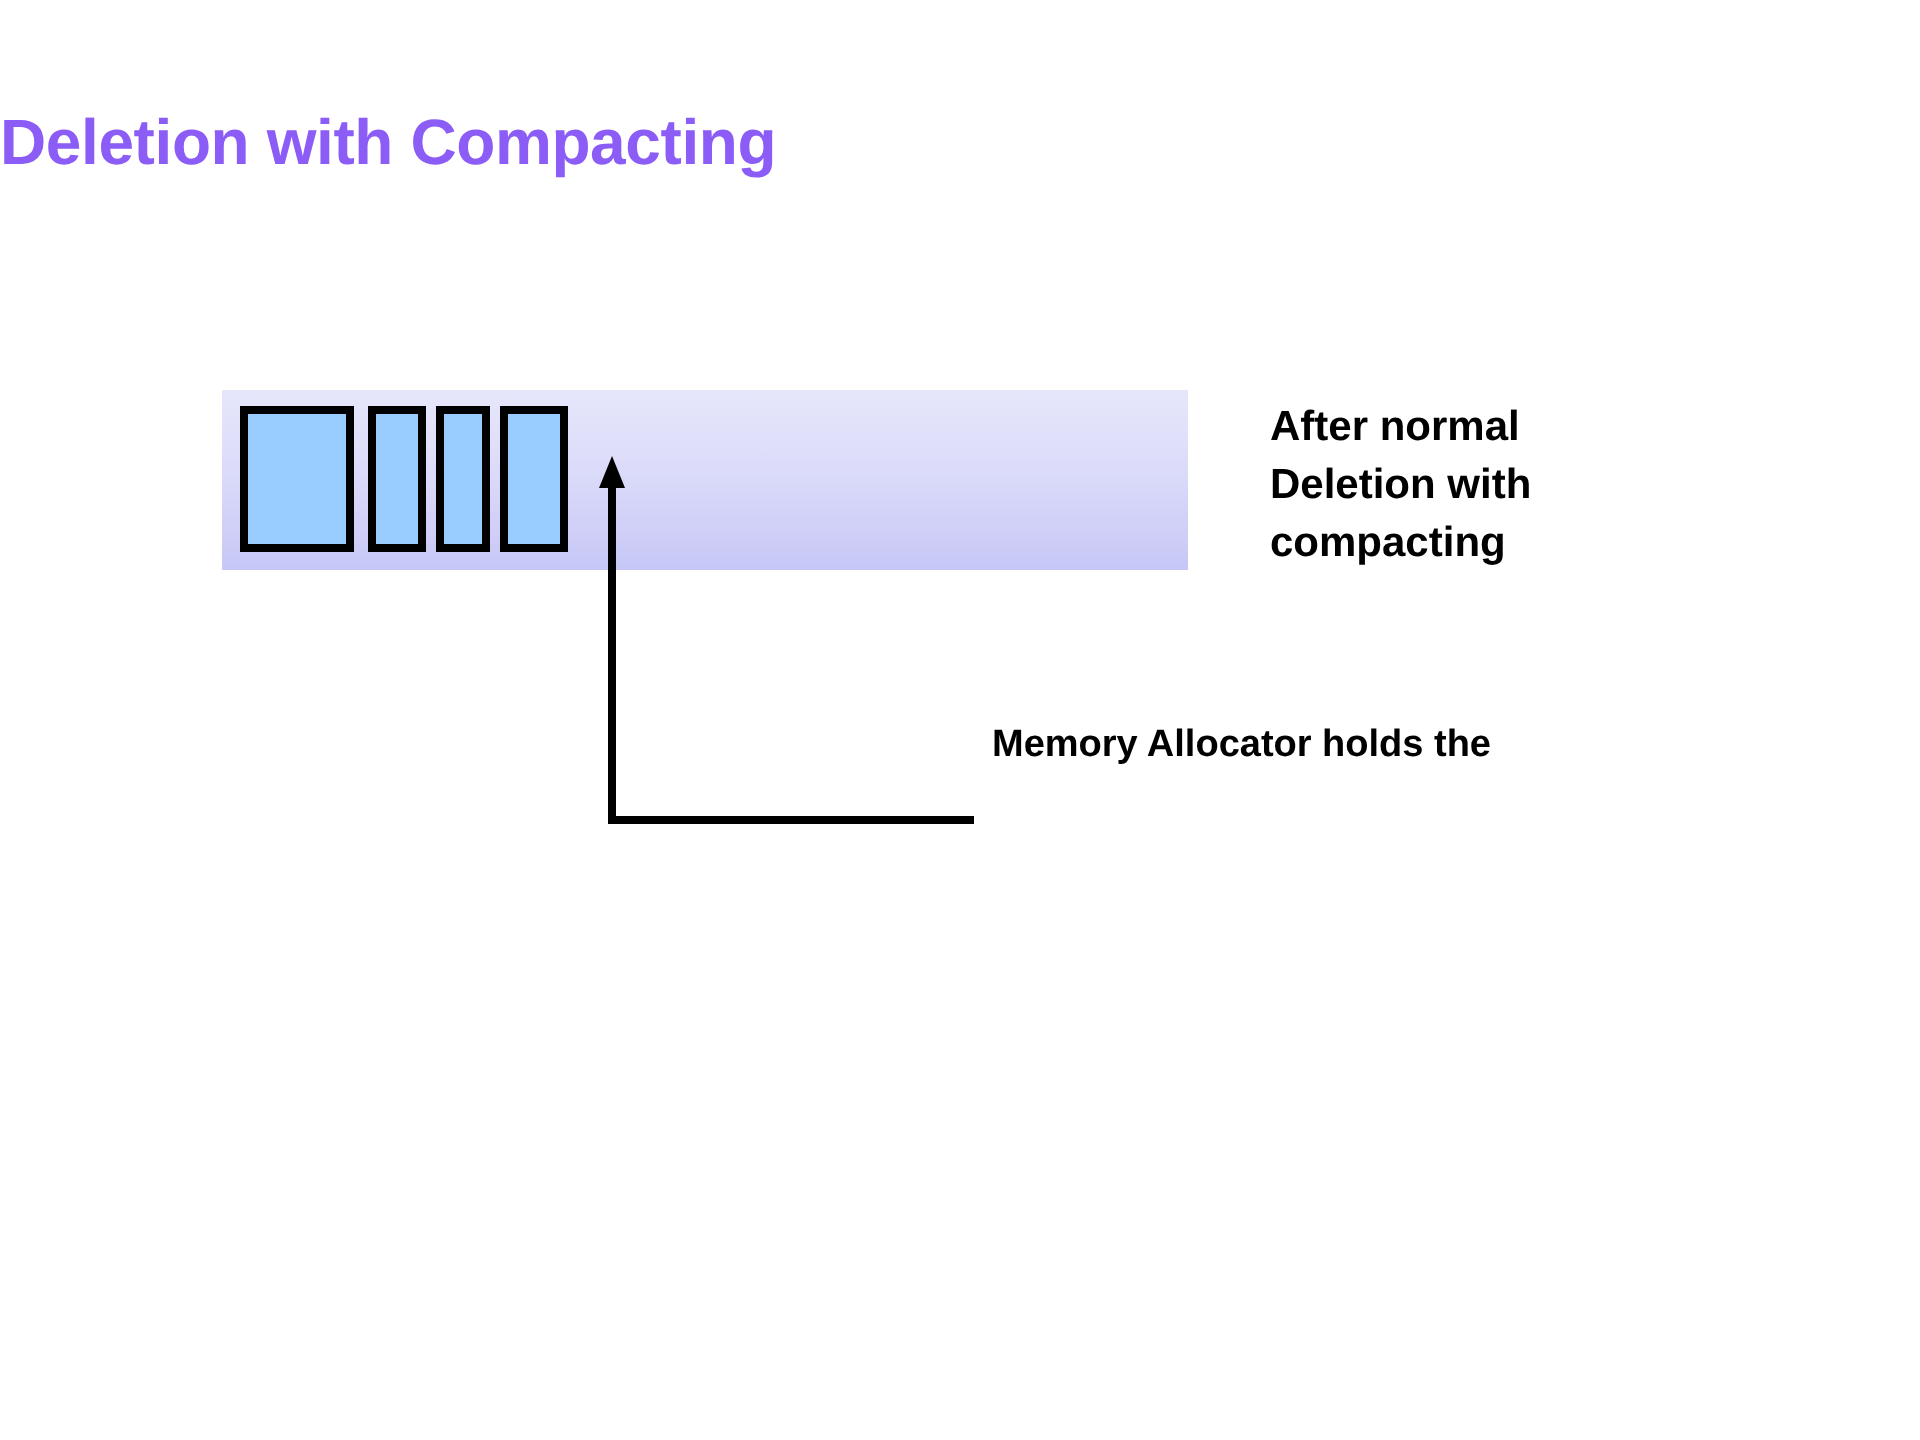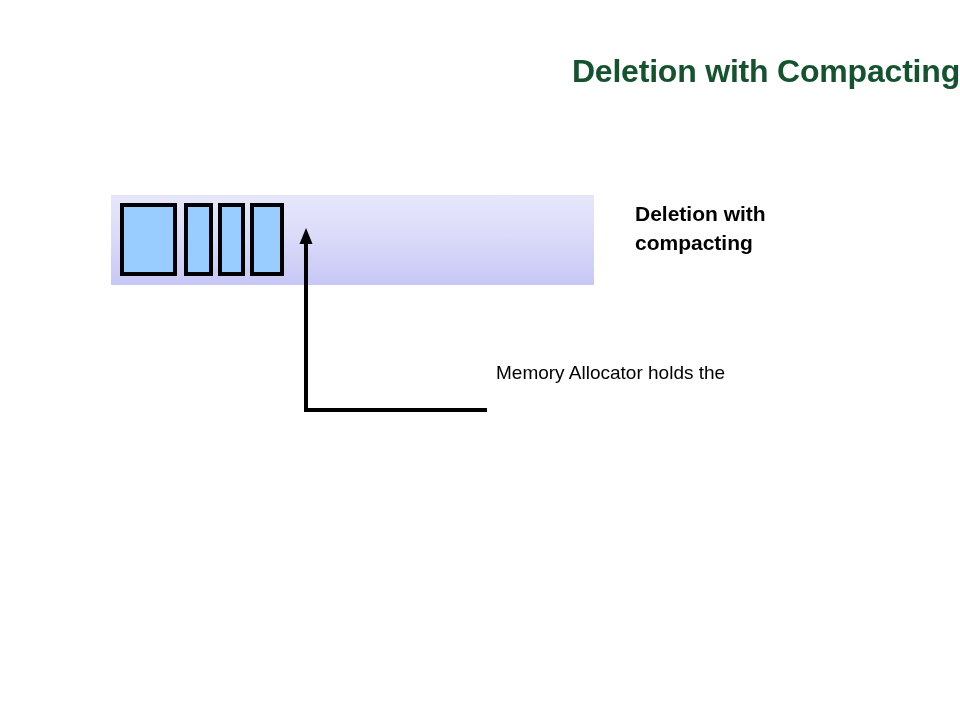--- a/index.html
+++ b/index.html
@@ -16,22 +16,22 @@
     font-family: "Liberation Sans", sans-serif;
     -webkit-font-smoothing: antialiased;
   }
 
   
   #title {
     position: absolute;
     left: 0;
     top: 52px;
     width: 960px;
-    text-align: right;
-    color: #14532d;
+    text-align: left;
+    color: #8b5cf6;
     font-size: 32px;
     line-height: 38px;
     white-space: nowrap;
   }
   #title .t-normal {
     font-weight: 600;
     letter-spacing: -0.2px;
   }
   #title .t-strong {
     font-weight: 800;
@@ -85,21 +85,21 @@
 
   
   #allocator-note {
     position: absolute;
     left: 496px;
     top: 360px;
     width: 340px;
     color: #000000;
     font-size: 19px;
     line-height: 25.5px;
-    font-weight: 400;
+    font-weight: 700;
   }
   #allocator-note .line { display: block; white-space: nowrap; }
 </style>
 </head>
 <body>
 
 <div id="slide">
 
   <div id="title">
     <span class="t-normal">Deletion with </span><span class="t-strong">Compacting</span>
@@ -115,20 +115,21 @@
   <svg id="connector" viewBox="0 0 205 200" width="205" height="200">
 
     <line x1="11" y1="188" x2="11" y2="16" stroke="#000000" stroke-width="4"></line>
 
     <line x1="9" y1="188" x2="192" y2="188" stroke="#000000" stroke-width="4"></line>
 
     <polygon points="11,6 4.5,22 17.5,22" fill="#000000"></polygon>
   </svg>
 
   <div id="after-label">
+    <span class="line">After normal</span>
     <span class="line">Deletion with</span>
     <span class="line">compacting</span>
   </div>
 
   <div id="allocator-note">
     <span class="line">Memory Allocator holds the</span>
   </div>
 
 </div>
 

